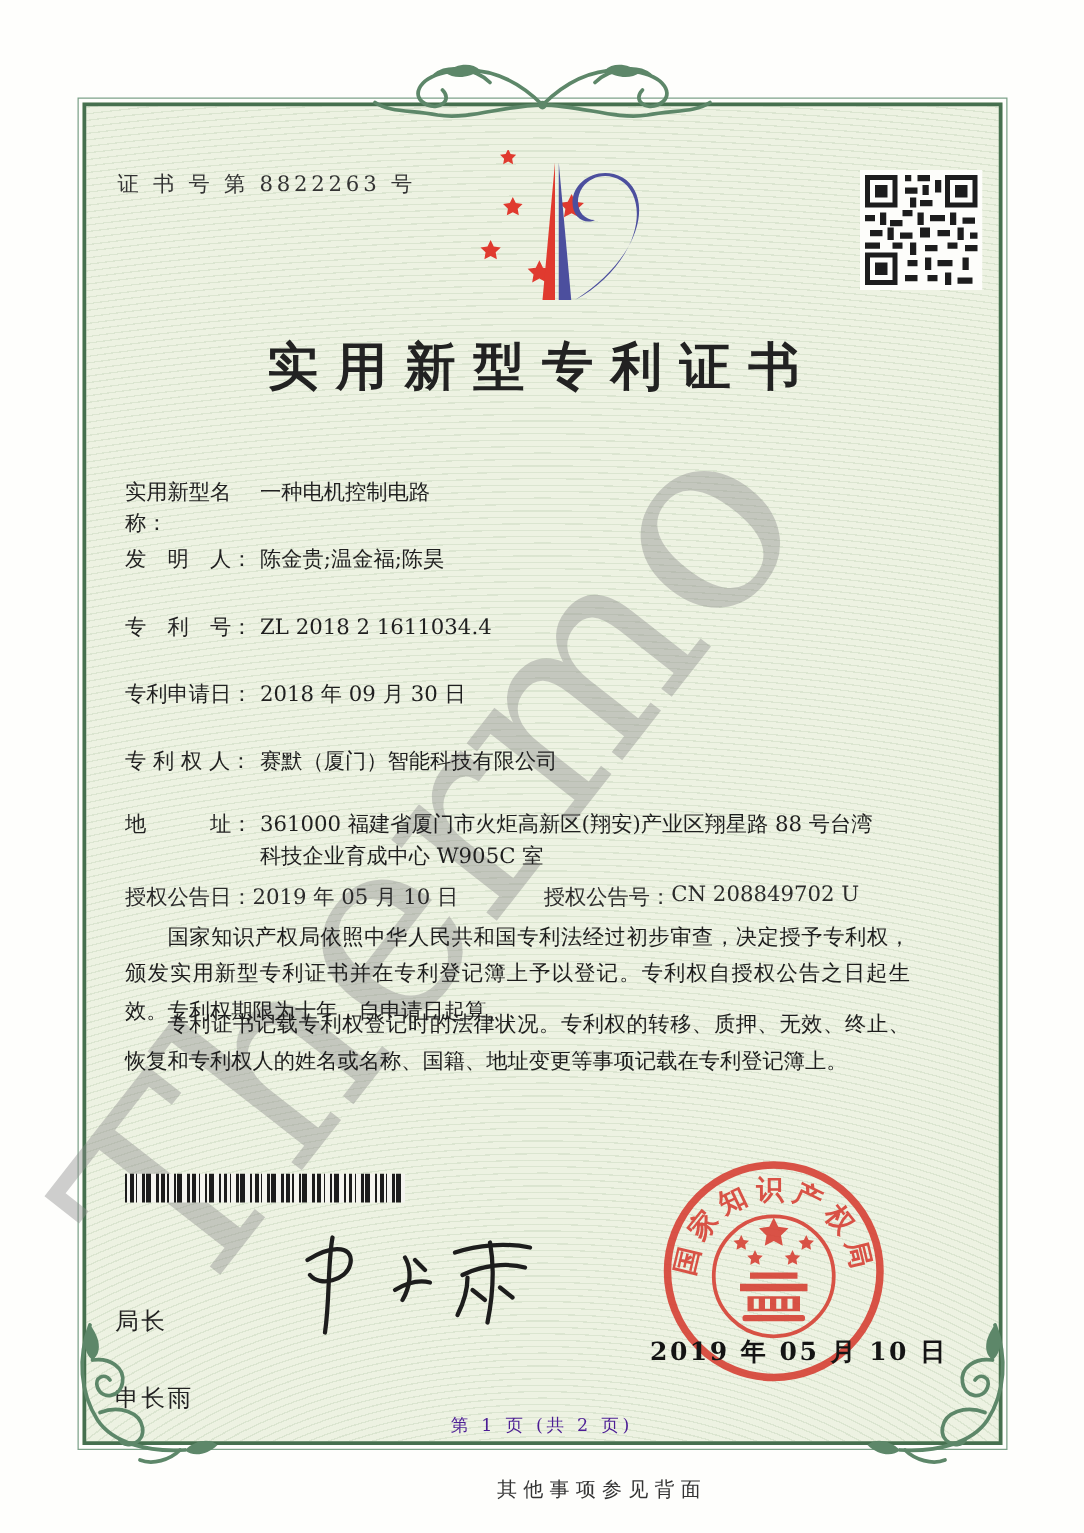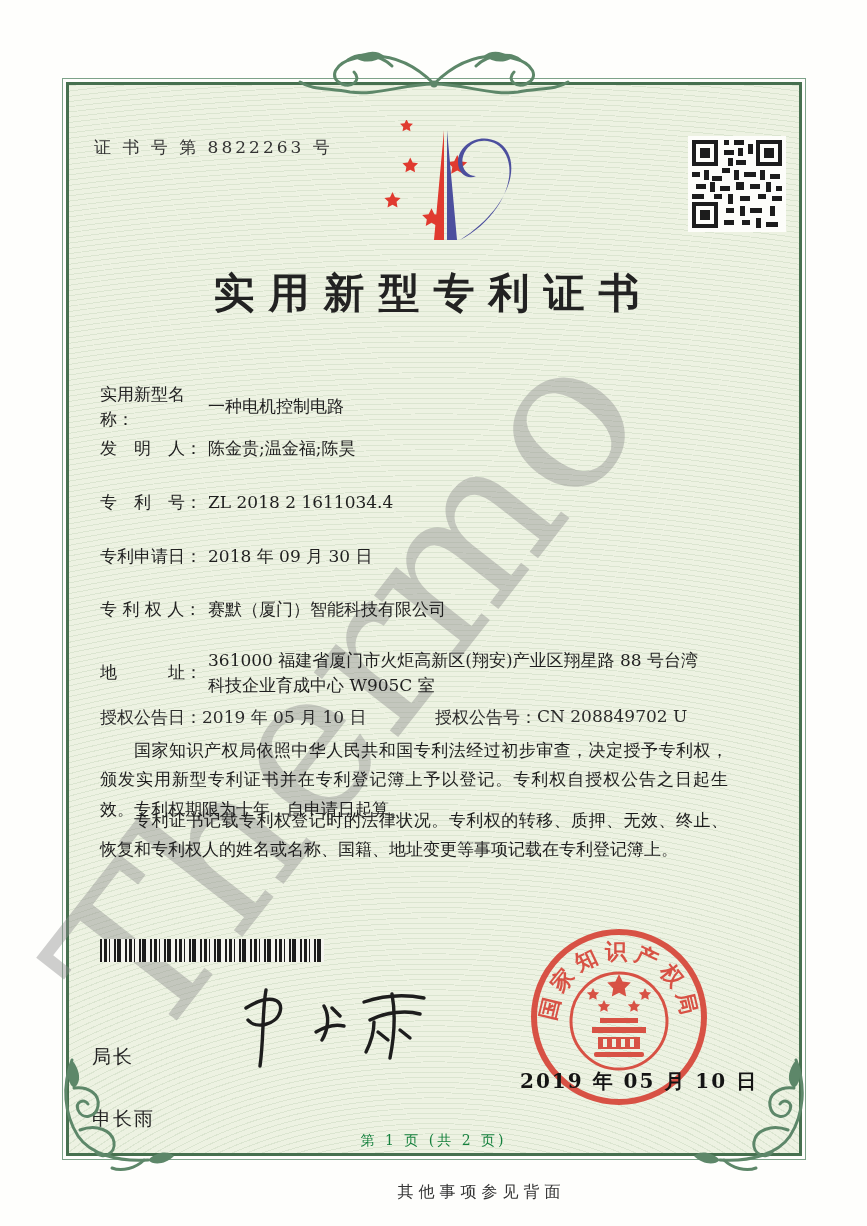--- a/index.html
+++ b/index.html
@@ -33,21 +33,21 @@
   .content{position:absolute;left:0;top:0;width:867px;height:1226px;z-index:2;}
   
   .cert-no{position:absolute;left:94px;top:136px;font-size:17px;letter-spacing:3px;color:#333;}
   .logo{position:absolute;left:348px;top:120px;}
   .qr{position:absolute;left:688px;top:136px;}
   .title{
     position:absolute;left:0;top:266px;width:867px;text-align:center;
     font-size:41px;font-weight:700;letter-spacing:14px;color:#222;
   }
   
-  .field-row{position:absolute;left:100px;width:640px;font-size:17px;line-height:1.45;display:flex;align-items:center;}
+  .field-row{position:absolute;left:100px;width:640px;font-size:17px;line-height:1.45;display:flex;}
   .field-row .lbl{flex:0 0 108px;color:#222;}
   .field-row .val{flex:1;color:#1f1f1f;}
   .grant-row{position:absolute;left:100px;top:706px;width:660px;font-size:17px;display:flex;}
   .grant-row .pair1{width:335px;display:flex;}
   .grant-row .pair2{display:flex;}
   
   .para{
     position:absolute;left:100px;width:628px;font-size:17px;line-height:1.73;
     text-align:justify;text-indent:2em;color:#1d1d1d;
   }
@@ -64,21 +64,21 @@
   
   .officer{position:absolute;left:92px;top:1008px;font-size:19px;letter-spacing:2px;color:#222;}
   .officer div{margin-bottom:12px;margin-top:36px;}
   .signature{position:absolute;left:228px;top:982px;}
   .seal{position:absolute;left:528px;top:926px;}
   .seal-date{
     position:absolute;left:520px;top:1068px;font-size:20px;font-weight:600;
     letter-spacing:2px;color:#141414;white-space:nowrap;
   }
   
-  .page-num{position:absolute;left:0;top:1132px;width:867px;text-align:center;font-size:14px;letter-spacing:3px;color:#15803d;}
+  .page-num{position:absolute;left:0;top:1132px;width:867px;text-align:center;font-size:14px;letter-spacing:3px;color:#4c1d95;}
   .back-note{position:absolute;left:0;top:1182px;width:867px;text-align:center;font-size:16px;letter-spacing:5px;color:#333;padding-left:48px;}
 </style>
 </head>
 <body>
 
 <div class="page">
 
   <div class="watermark">Thermo</div>
 
   <div class="frame-outer">

